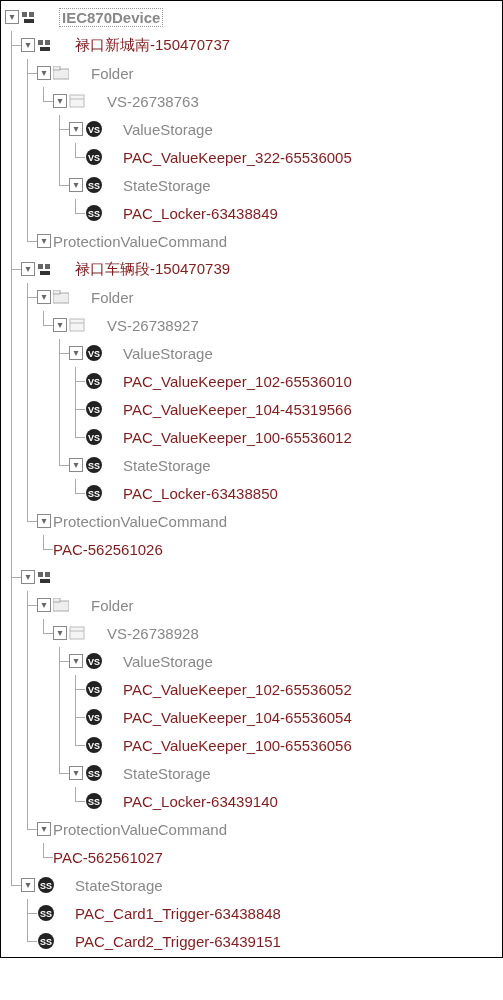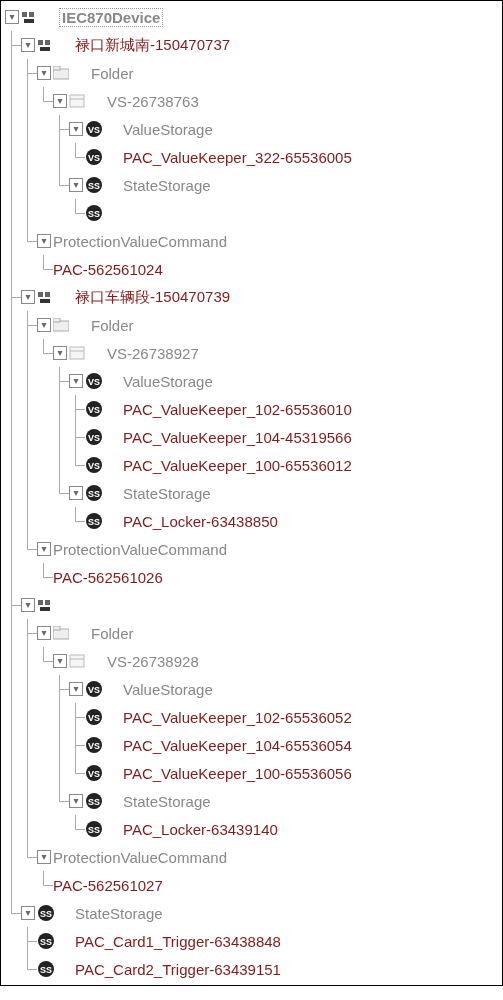--- a/index.html
+++ b/index.html
@@ -170,33 +170,27 @@
       <span class="blank"></span>
       <span class="blank"></span>
       <span class="elbow"></span>
       <span class="blank" style="width: 0px;"></span>
       <span class="glyph">
         <svg width="18" height="18">
           <circle cx="9" cy="9" r="8" fill="#222"></circle>
           <text x="9" y="13" text-anchor="middle" font-size="9" font-weight="bold" fill="#fff">SS</text>
         </svg>
       </span>
+      <span class="label black">PAC_Locker-63438849</span>
     </div>
     <div class="row">
       <span class="thru"></span>
       <span class="elbow"></span>
       <span class="toggle">▾</span>
       <span class="label gray">ProtectionValueCommand</span>
-    </div>
-    <div class="row">
-      <span class="thru"></span>
-      <span class="blank"></span>
-      <span class="elbow"></span>
-      <span class="blank" style="width: 0px;"></span>
-      <span class="label black">PAC-562561024</span>
     </div>
     <div class="row">
       <span class="elbow cont"></span>
       <span class="toggle">▾</span>
       <span class="glyph">
         <svg width="16" height="16">
           <rect x="1" y="3" width="5" height="5" fill="#666"></rect>
           <rect x="8" y="3" width="5" height="5" fill="#666"></rect>
           <rect x="3" y="10" width="10" height="4" fill="#333"></rect>
         </svg>

